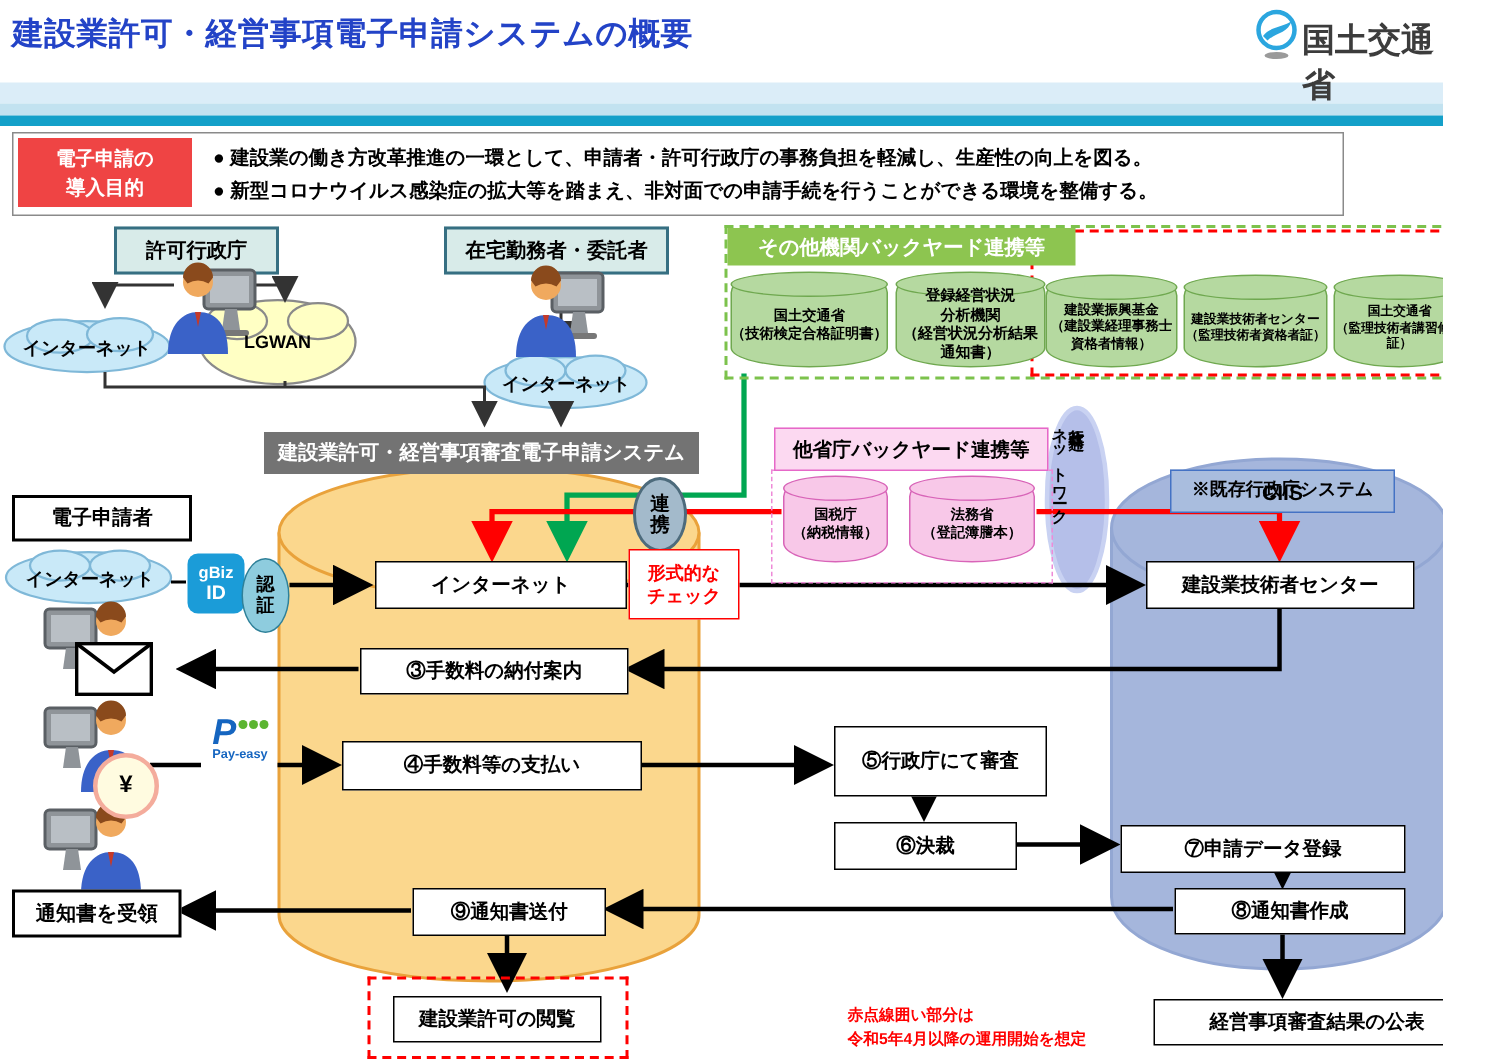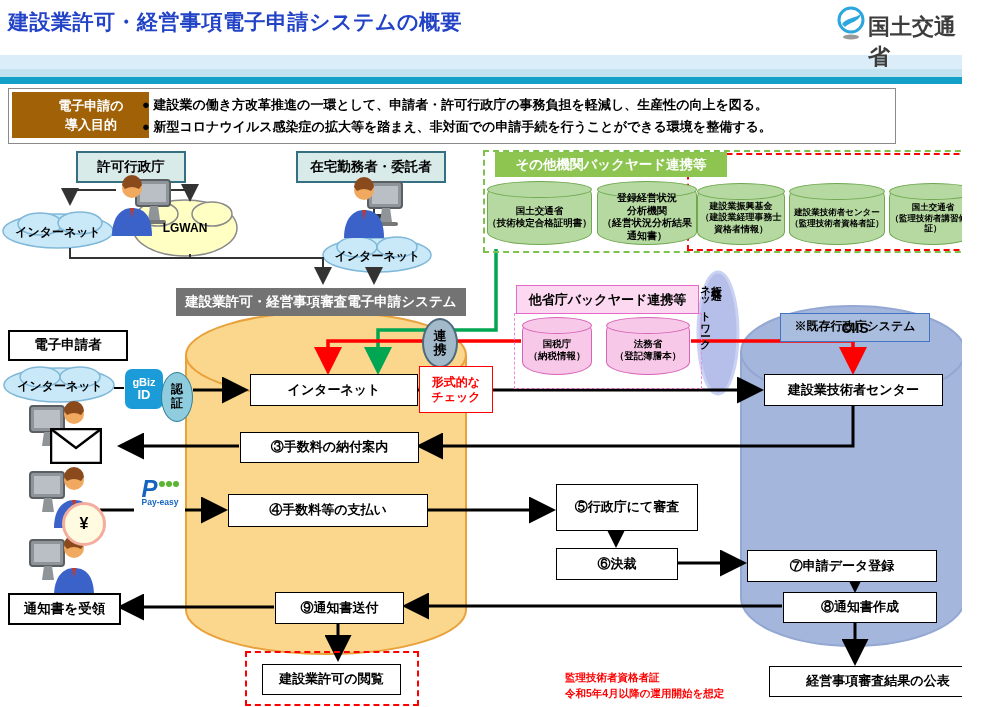--- a/index.html
+++ b/index.html
@@ -10,30 +10,30 @@
   .z{z-index:2;}
   .pre{white-space:pre-line;}
   
   .title{left:8px;top:8px;font-size:21px;font-weight:bold;color:#2343c7;letter-spacing:.5px;}
   .agency{left:868px;top:12px;font-size:22px;font-weight:bold;color:#3c3c3c;}
   .band1{left:0;top:55px;width:1004px;height:14px;background:#dbedf8;}
   .band2{left:0;top:69px;width:1004px;height:8px;background:#c2e2f0;}
   .band3{left:0;top:77px;width:1004px;height:7px;background:#14a0c9;}
   
   .purpose{left:8px;top:88px;width:886px;height:54px;background:#fff;border:1px solid #8a8a8a;}
-  .purpose-label{left:12px;top:92px;width:116px;height:46px;background:#a16207;color:#fff;
-    font-size:13px;font-weight:bold;display:flex;align-items:center;justify-content:center;text-align:center;line-height:1.5;padding-left:21px;}
+  .purpose-label{left:12px;top:92px;width:116px;height:46px;background:#ef4444;color:#fff;
+    font-size:13px;font-weight:bold;display:flex;align-items:center;justify-content:center;text-align:center;line-height:1.5;}
   .bullet{left:142px;width:748px;font-size:13px;font-weight:600;}
   
   .box{position:absolute;background:#fff;border:1.6px solid #000;display:flex;align-items:center;
        justify-content:center;text-align:center;font-weight:600;font-size:13px;line-height:1.25;z-index:2;}
   .actorbox{background:#d8ebe9;border:2px solid #366f82;font-weight:bold;font-size:13.5px;}
   .plainbox{border:2px solid #000;font-weight:bold;font-size:13.5px;}
   .greenhdr{left:485px;top:152px;width:232px;height:25px;background:#8dc550;color:#fff;font-weight:bold;
-    font-size:13.5px;display:flex;align-items:center;justify-content:center;z-index:2;margin-left:10px;}
+    font-size:13.5px;display:flex;align-items:center;justify-content:center;z-index:2;}
   .greendash{left:483px;top:150px;width:514px;height:99px;border:2px dashed #7cc24c;z-index:1;}
   .reddash{border:2px dashed #f00;z-index:1;position:absolute;}
   .orangehdr{left:176px;top:288px;width:290px;height:28px;background:#737373;color:#fff;font-weight:bold;
     font-size:13.5px;display:flex;align-items:center;justify-content:center;z-index:2;}
   .pinkhdr{left:516px;top:285px;width:181px;height:27px;background:#fcd9f1;border:1.6px solid #e668c8;
     font-weight:600;font-size:13px;display:flex;align-items:center;justify-content:center;z-index:2;}
   .pinkdash{left:514px;top:313px;width:186px;height:74px;border:1.6px dashed #ee8ad8;z-index:1;}
   .ciisbox{left:780px;top:285px;width:148px;height:27px;background:#a9bdde;border:1.6px solid #4472c4;
     font-weight:bold;font-size:14px;display:flex;align-items:center;justify-content:center;z-index:2;margin-top:28px;}
   .ciisnote{left:772px;top:318px;width:166px;text-align:center;font-size:12px;font-weight:600;z-index:2;}
@@ -325,17 +325,17 @@
   <div class="box" style="left:556px;top:484px;width:120px;height:45px;padding:0 10px">⑤行政庁にて審査</div>
   <div class="box" style="left:556px;top:548px;width:120px;height:30px">⑥決裁</div>
   <div class="box" style="left:747px;top:550px;width:188px;height:30px">⑦申請データ登録</div>
   <div class="box" style="left:783px;top:592px;width:152px;height:29px">⑧通知書作成</div>
   <div class="box" style="left:275px;top:592px;width:127px;height:30px">⑨通知書送付</div>
   <div class="box plainbox" style="left:8px;top:593px;width:109px;height:28px">通知書を受領</div>
 
   <div class="reddash" style="left:245px;top:651px;width:170px;height:51px"></div>
   <div class="box" style="left:262px;top:664px;width:137px;height:29px;font-weight:bold">建設業許可の閲覧</div>
   <div class="box" style="left:769px;top:666px;width:216px;height:29px">経営事項審査結果の公表</div>
-  <div class="abs rednote pre">監理技術者資格者証
+  <div class="abs rednote pre">赤点線囲い部分は
 令和5年4月以降の運用開始を想定</div>
   <div class="abs pagenum">3</div>
 
 </div>
 
 </body></html>

